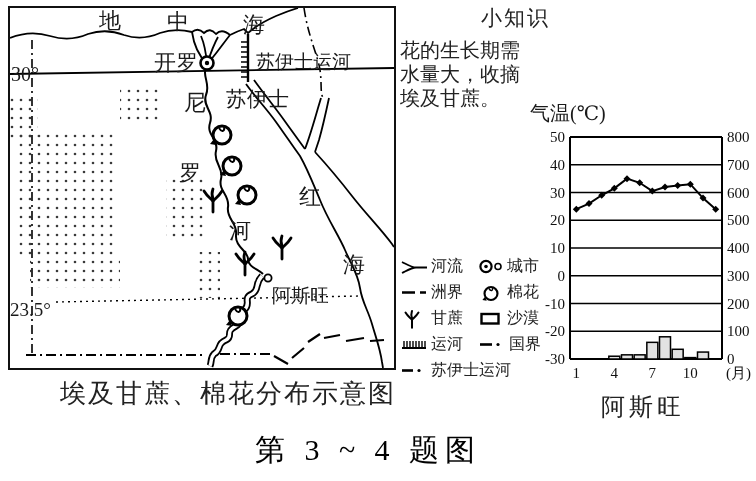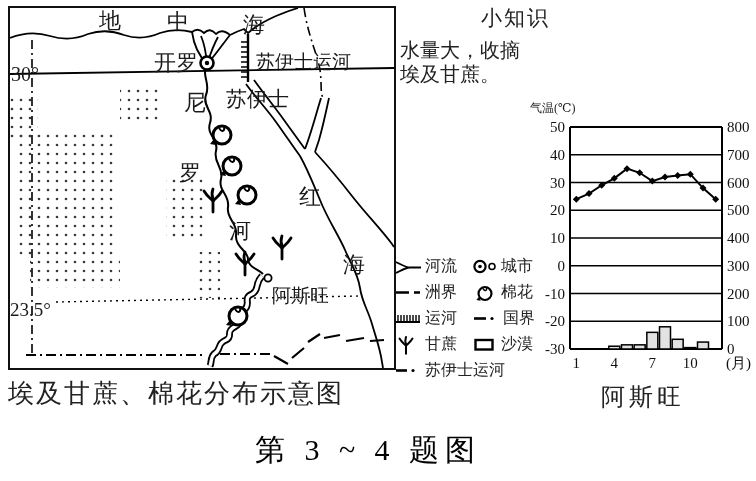--- a/index.html
+++ b/index.html
@@ -1,35 +1,35 @@
 <!DOCTYPE html>
 <html><head>
 <meta charset="utf-8">
 <style>
   html,body{margin:0;padding:0;background:#fff;}
   #page{position:relative;width:756px;height:481px;background:#fff;overflow:hidden;
         font-family:"Liberation Serif","DejaVu Serif",serif;color:#1a1a1a;}
   
   #map-panel{position:absolute;left:8px;top:6px;width:388px;height:364px;border:2px solid #111;box-sizing:border-box;}
   #map-svg{position:absolute;left:0;top:0;}
-  #map-caption{position:absolute;left:8px;top:376px;width:388px;text-align:left;
+  #map-caption{position:absolute;left:8px;top:376px;width:388px;text-align:right;
                font-size:26px;letter-spacing:2px;color:#222;}
   
   #note{position:absolute;left:400px;top:6px;width:150px;font-size:20px;line-height:24px;color:#222;}
   #note .title{text-align:right;font-size:21px;margin-bottom:8px;letter-spacing:2px;}
   #note .l0{padding-left:42px;}
   
   #legend{position:absolute;left:394px;top:258px;width:168px;font-size:16px;color:#222;}
-  .lg-row{display:flex;align-items:center;height:17px;margin-bottom:9px;}
+  .lg-row{display:flex;align-items:center;height:17px;margin-bottom:9px;margin-left:6px;}
   .lg-cell{display:flex;align-items:center;}
   .lg-cell.c1{width:78px;}
   .lg-sym{margin-right:3px;flex:none;}
   
   #chart{position:absolute;left:530px;top:100px;width:226px;}
-  #chart-titles{display:flex;justify-content:space-between;font-size:12px;margin-bottom:2px;flex-direction:column;}
+  #chart-titles{display:flex;justify-content:space-between;font-size:20px;margin-bottom:2px;flex-direction:column;}
   #chart svg text{font-family:"Liberation Serif","DejaVu Serif",serif;}
   #chart-caption{text-align:center;font-size:24px;letter-spacing:4px;margin-top:4px;color:#222;}
   
   #figure-caption{position:absolute;left:178px;top:430px;width:380px;text-align:center;
                   font-size:30px;letter-spacing:6px;color:#000000;}
 </style>
 </head>
 <body>
 
 <svg width="0" height="0" style="position:absolute" aria-hidden="true">
@@ -142,20 +142,21 @@
         <text x="1" y="73" font-size="20">30°</text>
         <text x="0" y="308" font-size="19">23.5°</text>
       </g>
     </svg>
   </div>
 
   <div id="map-caption">埃及甘蔗、棉花分布示意图</div>
 
   <div id="note">
     <div class="title">小知识</div>
+    <div>花的生长期需</div>
     <div>水量大，收摘</div>
     <div>埃及甘蔗。</div>
   </div>
 
   <div id="legend">
     <div class="lg-row">
       <div class="lg-cell c1">
         <svg class="lg-sym" width="28" height="17">
           <path d="M2,4 C8,7 12,9.5 16,9.5 M2,15 C8,12 12,9.5 16,9.5 L27,9.5" fill="none" stroke="#000" stroke-width="1.8"></path>
         </svg>
@@ -177,52 +178,52 @@
         </svg>
         <span>洲界</span>
       </div>
       <div class="lg-cell">
         <svg class="lg-sym" width="26" height="18">
           <g transform="translate(13,9.5) scale(0.72)">
               <use href="#sym-cotton"></use>
             </g>
         </svg>
         <span>棉花</span>
-      </div>
-    </div>
-    <div class="lg-row">
-      <div class="lg-cell c1">
-        <svg class="lg-sym" width="28" height="17">
-          <path d="M2,12 H26" stroke="#000" stroke-width="2"></path>
-          <path d="M4,5 V12 M7,5 V12 M10,5 V12 M13,5 V12 M16,5 V12 M19,5 V12 M22,5 V12 M25,5 V12" stroke="#000" stroke-width="1.4"></path>
-        </svg>
-        <span>运河</span>
-      </div>
-      <div class="lg-cell">
-        <svg class="lg-sym" width="28" height="17">
-          <path d="M2,8.5 H14" stroke="#000" stroke-width="2.6"></path>
-            <circle cx="20" cy="8.5" r="1.6" fill="#000"></circle>
-        </svg>
-        <span>国界</span>
       </div>
     </div>
     <div class="lg-row">
       <div class="lg-cell c1">
         <svg class="lg-sym" width="28" height="20">
           <g transform="translate(12,10) scale(0.72)">
               <use href="#sym-cane"></use>
             </g>
         </svg>
         <span>甘蔗</span>
       </div>
       <div class="lg-cell">
         <svg class="lg-sym" width="26" height="17">
           <rect x="3.5" y="4" width="17" height="9.5" fill="#fff" stroke="#000" stroke-width="2.4"></rect>
         </svg>
         <span>沙漠</span>
+      </div>
+    </div>
+    <div class="lg-row">
+      <div class="lg-cell c1">
+        <svg class="lg-sym" width="28" height="17">
+          <path d="M2,12 H26" stroke="#000" stroke-width="2"></path>
+          <path d="M4,5 V12 M7,5 V12 M10,5 V12 M13,5 V12 M16,5 V12 M19,5 V12 M22,5 V12 M25,5 V12" stroke="#000" stroke-width="1.4"></path>
+        </svg>
+        <span>运河</span>
+      </div>
+      <div class="lg-cell">
+        <svg class="lg-sym" width="28" height="17">
+          <path d="M2,8.5 H14" stroke="#000" stroke-width="2.6"></path>
+            <circle cx="20" cy="8.5" r="1.6" fill="#000"></circle>
+        </svg>
+        <span>国界</span>
       </div>
     </div>
     <div class="lg-row">
       <div class="lg-cell">
         <svg class="lg-sym" width="28" height="17">
           <path d="M2,8.5 H13" stroke="#000" stroke-width="2.6"></path>
             <circle cx="19" cy="8.5" r="1.6" fill="#000"></circle>
         </svg>
         <span>苏伊士运河</span>
       </div>

